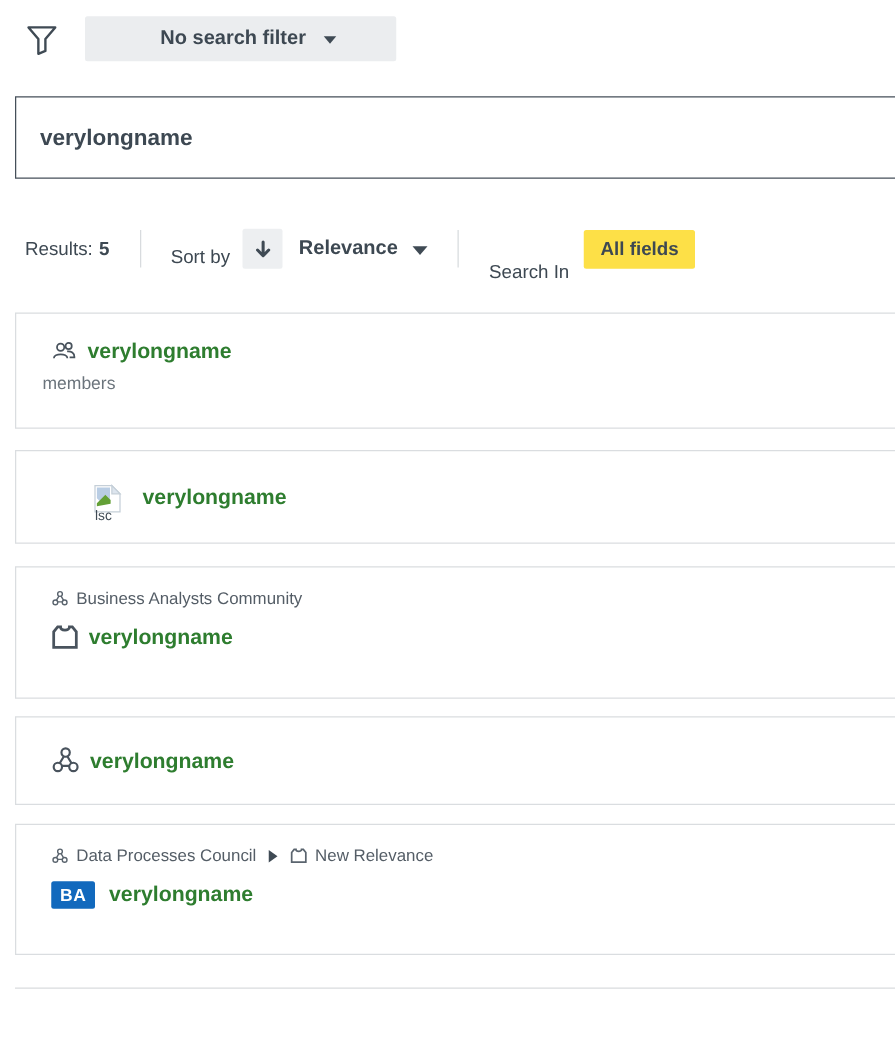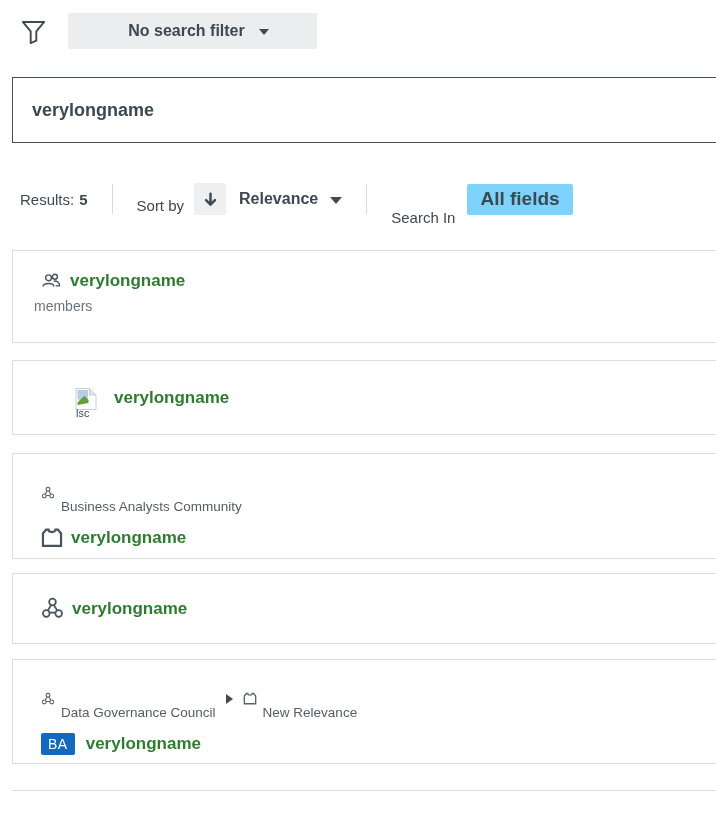--- a/index.html
+++ b/index.html
@@ -59,24 +59,24 @@
     font-family: "Liberation Sans", sans-serif;
     font-size: 16px; font-weight: 700; color: #3d4852;
   }
   .sort-caret {
     display: inline-block; width: 0; height: 0; margin-left: 12px; margin-top: 2px;
     border-left: 6px solid transparent; border-right: 6px solid transparent;
     border-top: 7px solid #3f4a54;
   }
   .search-in-label { margin-right: 12px; margin-top: 36px; }
   .search-in-btn {
-    height: 31px; padding: 0 13px; background: #7dd3fc; border: none; border-radius: 2px;
+    height: 31px; padding: 0 13px; background: #fde047; border: none; border-radius: 2px;
     display: flex; align-items: center;
     font-family: "Liberation Sans", sans-serif;
-    font-size: 19px; font-weight: 700; color: #3d4852; cursor: pointer;
+    font-size: 15px; font-weight: 700; color: #3d4852; cursor: pointer;
   }
 
   
   .results-list { position: absolute; top: 250px; left: 12px; width: 722px; }
   .card {
     background: #fff; border: 1px solid #dadde0;
     padding-left: 28px;
   }
   .card-1 { height: 93px; padding-top: 20px; }
   .card-2 { height: 75px; margin-top: 17px; display: flex; align-items: center; }
@@ -86,31 +86,31 @@
 
   .title-row { display: flex; align-items: center; }
   .title-link {
     font-size: 17px; font-weight: 700; color: #2e7d2f; text-decoration: none; cursor: pointer;
   }
   .title-icon { margin-right: 8px; display: flex; align-items: center; }
   .desc-text { margin-top: 7px; margin-left: -7px; font-size: 14px; color: #6b747c; }
 
   .breadcrumb { display: flex; align-items: center; font-size: 13.5px; color: #545d66; }
   .breadcrumb .bc-icon { margin-right: 6px; display: flex; align-items: center; }
-  .bc-link { color: #545d66; text-decoration: none; cursor: pointer; margin-top: 28px; }
+  .bc-link { color: #545d66; text-decoration: none; cursor: pointer; }
   .bc-sep {
     display: inline-block; width: 0; height: 0; margin: 0 10px;
     border-top: 5px solid transparent; border-bottom: 5px solid transparent;
     border-left: 7px solid #3f4a54;
   }
   .card-3 .title-row { margin-top: 13px; }
   .card-5 .title-row { margin-top: 13px; }
 
   .badge-ba {
-    background: #1269bd; color: #ffffff; font-weight: 400; font-size: 14px;
+    background: #1269bd; color: #ffffff; font-weight: 700; font-size: 14px;
     padding: 3px 7px; border-radius: 2px; margin-right: 11px; letter-spacing: .5px;
   }
 
   .img-icon-wrap { width: 27px; height: 31px; overflow: hidden; position: relative; margin-right: 13px; flex: 0 0 auto; align-self: center; margin-top: 10px; margin-left: 33px;}
   .img-alt-text { position: absolute; top: 20px; left: 2px; font-size: 11px; color: #3f4a54; line-height: 13px; }
 
   .bottom-divider { position: absolute; top: 790px; left: 12px; width: 722px; border-top: 1px solid #d9dcde; }
 </style>
 </head>
 <body>
@@ -227,21 +227,21 @@
         <span class="bc-icon">
           <svg width="14" height="14" viewBox="0 0 20 20">
             <g stroke="#5a646e" stroke-width="1.6">
               <path d="M10 5 L4.8 13.6 M10 5 L15.2 13.6 M4.8 13.6 H15.2" fill="none"></path>
               <circle cx="10" cy="4.6" r="2.7" fill="#ffffff"></circle>
               <circle cx="4.7" cy="14.2" r="2.7" fill="#ffffff"></circle>
               <circle cx="15.3" cy="14.2" r="2.7" fill="#ffffff"></circle>
             </g>
           </svg>
         </span>
-        <a class="bc-link">Data Governance Council</a>
+        <a class="bc-link">Data Processes Council</a>
         <span class="bc-sep"></span>
         <span class="bc-icon">
           <svg width="14" height="13" viewBox="0 0 18 17">
             <path d="M1.6 15.4 V5.2 L4.2 2 H6.1 C6.1 4.7 11.9 4.7 11.9 2 H13.8 L16.4 5.2 V15.4 Z" fill="none" stroke="#5a646e" stroke-width="1.8"></path>
           </svg>
         </span>
         <a class="bc-link">New Relevance</a>
       </div>
       <div class="title-row">
         <span class="badge-ba">BA</span>

